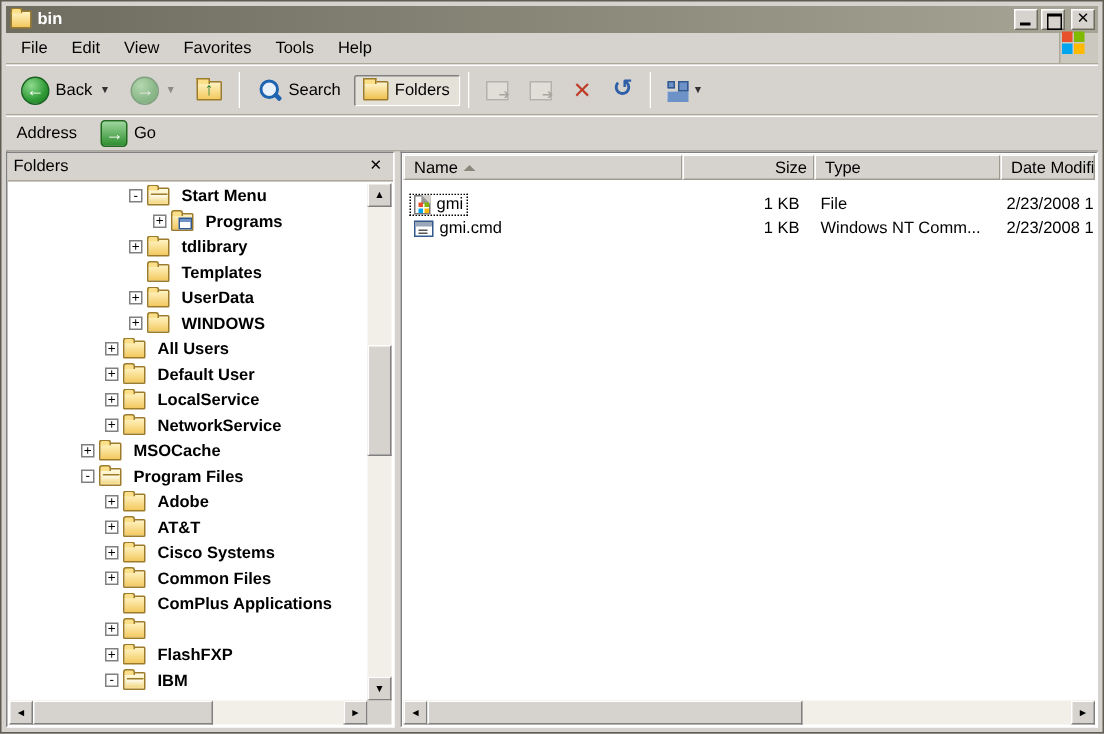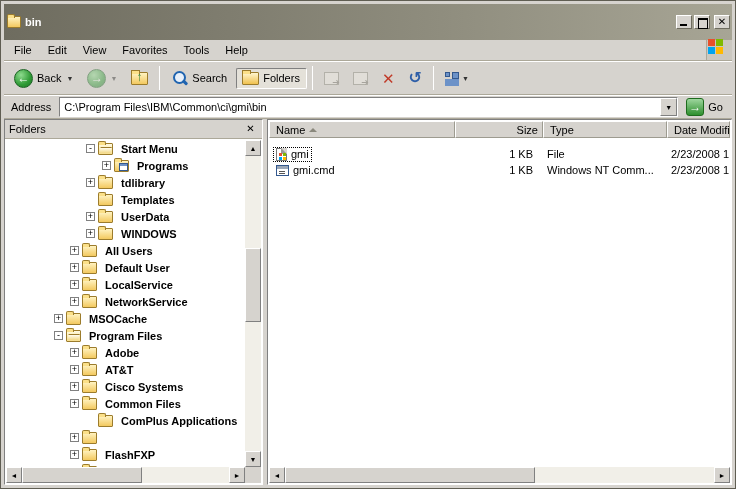--- a/index.html
+++ b/index.html
@@ -13,21 +13,21 @@
   .window {
     position: relative; width:736px; height:489px;
     background:#D6D3CE;
     border:1px solid #5F5D52;
     padding:3px;
     display:flex; flex-direction:column;
     overflow:hidden;
   }
   
   .titlebar {
-    height:36px; flex:none;
+    height:18px; flex:none;
     background:linear-gradient(90deg,#6E6C5F,#8F8D7E 60%,#A7A595);
     display:flex; align-items:center;
     padding:0 2px 0 3px; color:#fff; font-weight:bold;
   }
   .title-icon { width:14px; height:12px; margin-right:4px; position:relative; flex:none;
     background:linear-gradient(#FFF3C2,#F3C95F); border:1px solid #9C7C2C; border-radius:0 1px 1px 1px; }
   .title-icon::before { content:""; position:absolute; top:-3px; left:-1px; width:6px; height:3px;
     background:#FBE089; border:1px solid #9C7C2C; border-bottom:none; border-radius:2px 2px 0 0; }
   .title-text { flex:1; white-space:nowrap; overflow:hidden; }
   .win-buttons { display:flex; gap:2px; }
@@ -234,24 +234,20 @@
     <div class="tbtn">
       <span class="icn-views">
           <i></i>
         </span>
       <span class="chev">▼</span>
     </div>
   </div>
 
   <div class="addressbar">
     <span class="addr-label">Address</span>
-    <div class="addr-combo">
-      <span class="addr-text">C:\Program Files\IBM\Common\ci\gmi\bin</span>
-      <span class="addr-drop">▼</span>
-    </div>
     <div class="go-area">
       <span class="go-icon">→</span>
       <span>Go</span>
     </div>
   </div>
 
   <div class="main">
 
     <div class="folders-panel">
       <div class="fp-header">
@@ -332,21 +328,21 @@
           <div class="tree-row" style="padding-left: 64px;">
             <span class="expand-box">+</span>
             <span class="icon-folder"></span>
             <span class="tree-label">Cisco Systems</span>
           </div>
           <div class="tree-row" style="padding-left: 64px;">
             <span class="expand-box">+</span>
             <span class="icon-folder"></span>
             <span class="tree-label">Common Files</span>
           </div>
-          <div class="tree-row" style="padding-left: 80px;">
+          <div class="tree-row" style="padding-left: 64px;">
             <span class="expand-box hidden"></span>
             <span class="icon-folder"></span>
             <span class="tree-label">ComPlus Applications</span>
           </div>
           <div class="tree-row" style="padding-left: 64px;">
             <span class="expand-box">+</span>
             <span class="icon-folder"></span>
           </div>
           <div class="tree-row" style="padding-left: 64px;">
             <span class="expand-box">+</span>

